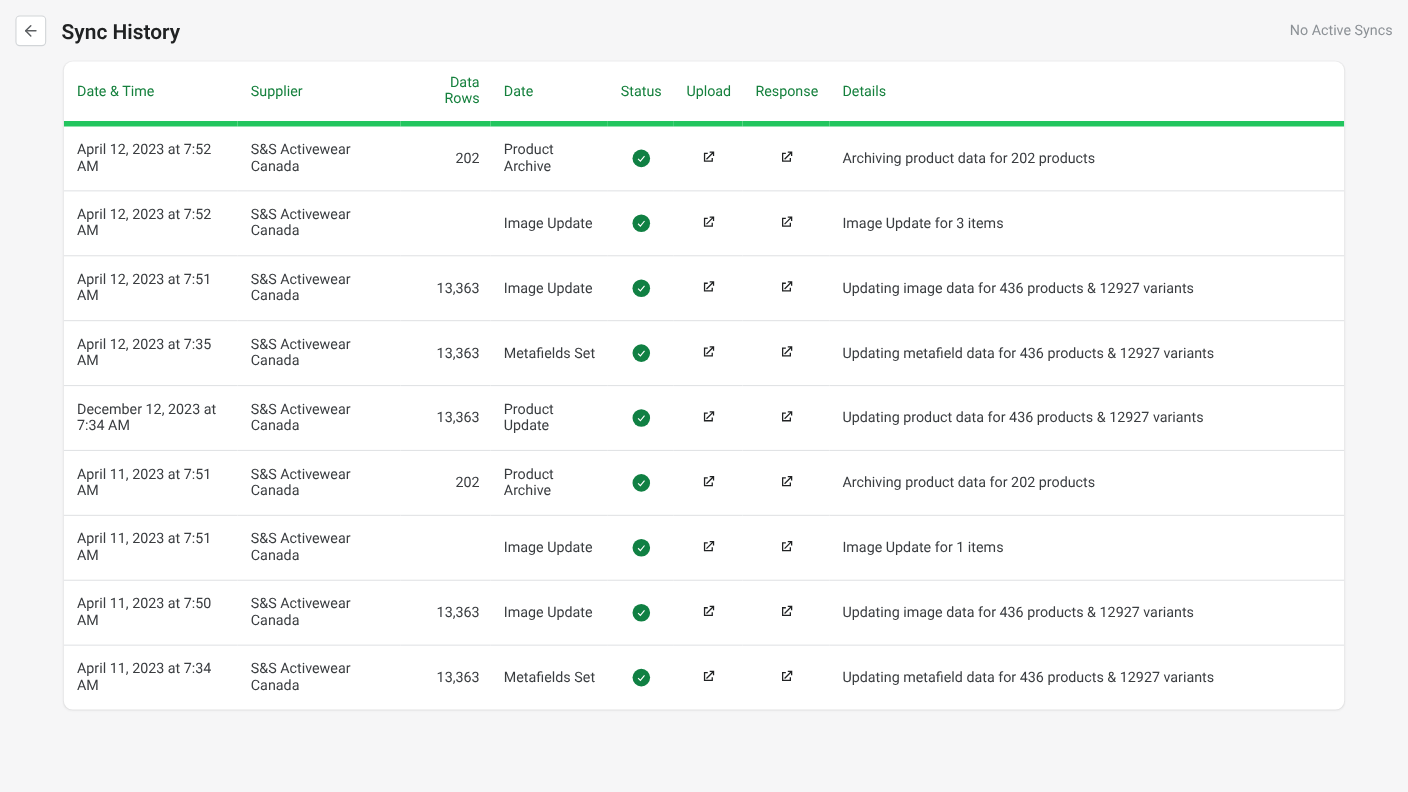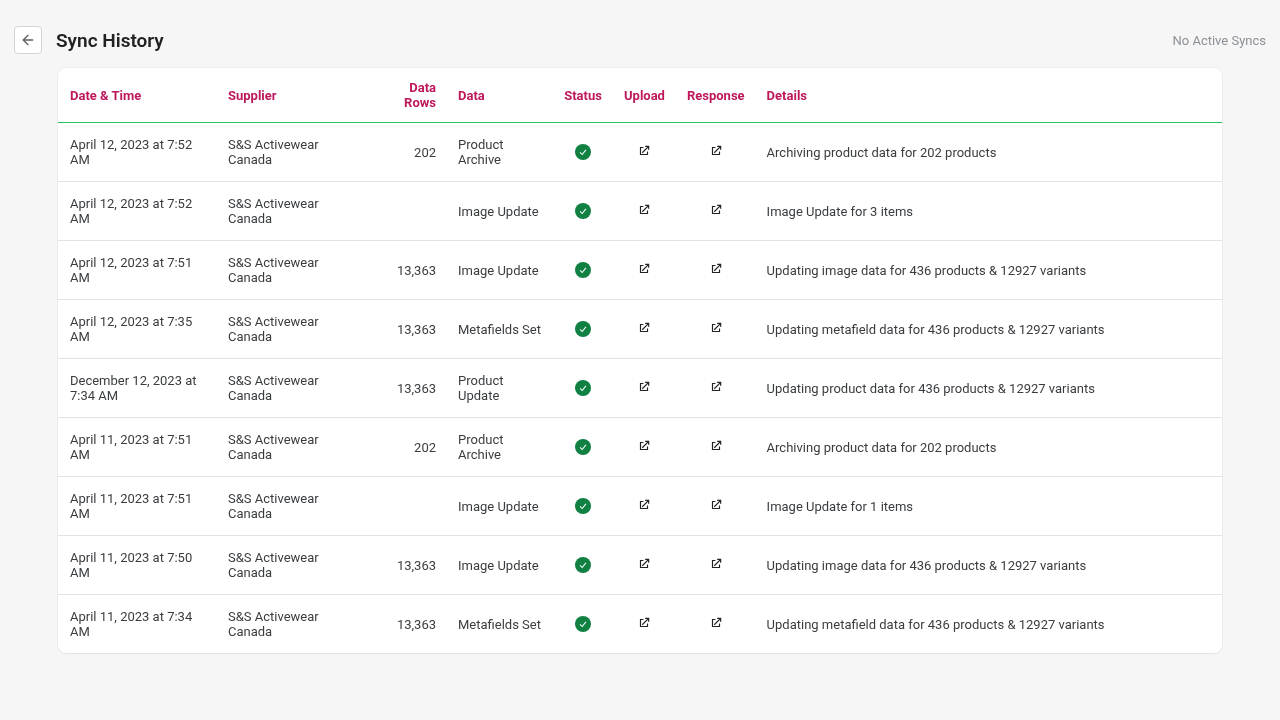--- a/index.html
+++ b/index.html
@@ -13,21 +13,20 @@
     overflow: hidden;
   }
   .page {
     padding: 14px 0 0 0;
   }
   .header-bar {
     display: flex;
     align-items: center;
     justify-content: space-between;
     padding: 0 14px 14px 14px;
-    margin-top: 12px;
   }
   .header-left {
     display: flex;
     align-items: center;
     gap: 14px;
   }
   .back-btn {
     width: 28px;
     height: 28px;
     border: 1px solid #d2d5d8;
@@ -55,25 +54,25 @@
     margin: 0 58px;
     box-shadow: 0 0 0 1px rgba(0,0,0,0.03), 0 1px 2px rgba(0,0,0,0.05);
     overflow: hidden;
   }
   table {
     width: 100%;
     border-collapse: collapse;
   }
   thead th {
     text-align: left;
-    font-weight: 700;
+    font-weight: 400;
     font-size: 13px;
-    color: #be185d;
+    color: #15803d;
     padding: 12px 10px 12px 12px;
-    border-bottom: 1px solid #22c55e;
+    border-bottom: 5px solid #22c55e;
   }
   tbody td {
     padding: 14px 10px 14px 12px;
     border-bottom: 1px solid #e1e3e5;
     font-size: 13px;
     color: #3a3d40;
     vertical-align: middle;
   }
   tbody tr:last-child td { border-bottom: none; }
   .col-datetime { width: 158px; }
@@ -125,21 +124,21 @@
     <div class="status-text">No Active Syncs</div>
   </div>
 
   <div class="card">
     <table>
       <thead>
         <tr>
           <th class="col-datetime">Date &amp; Time</th>
           <th class="col-supplier">Supplier</th>
           <th class="col-rows">Data Rows</th>
-          <th class="col-type">Data</th>
+          <th class="col-type">Date</th>
           <th class="col-status">Status</th>
           <th class="col-upload">Upload</th>
           <th class="col-response">Response</th>
           <th class="col-details">Details</th>
         </tr>
       </thead>
       <tbody id="tbody">
           <tr>
             <td class="col-datetime">April 12, 2023 at 7:52 AM</td>
             <td class="col-supplier">S&amp;S Activewear Canada</td>

